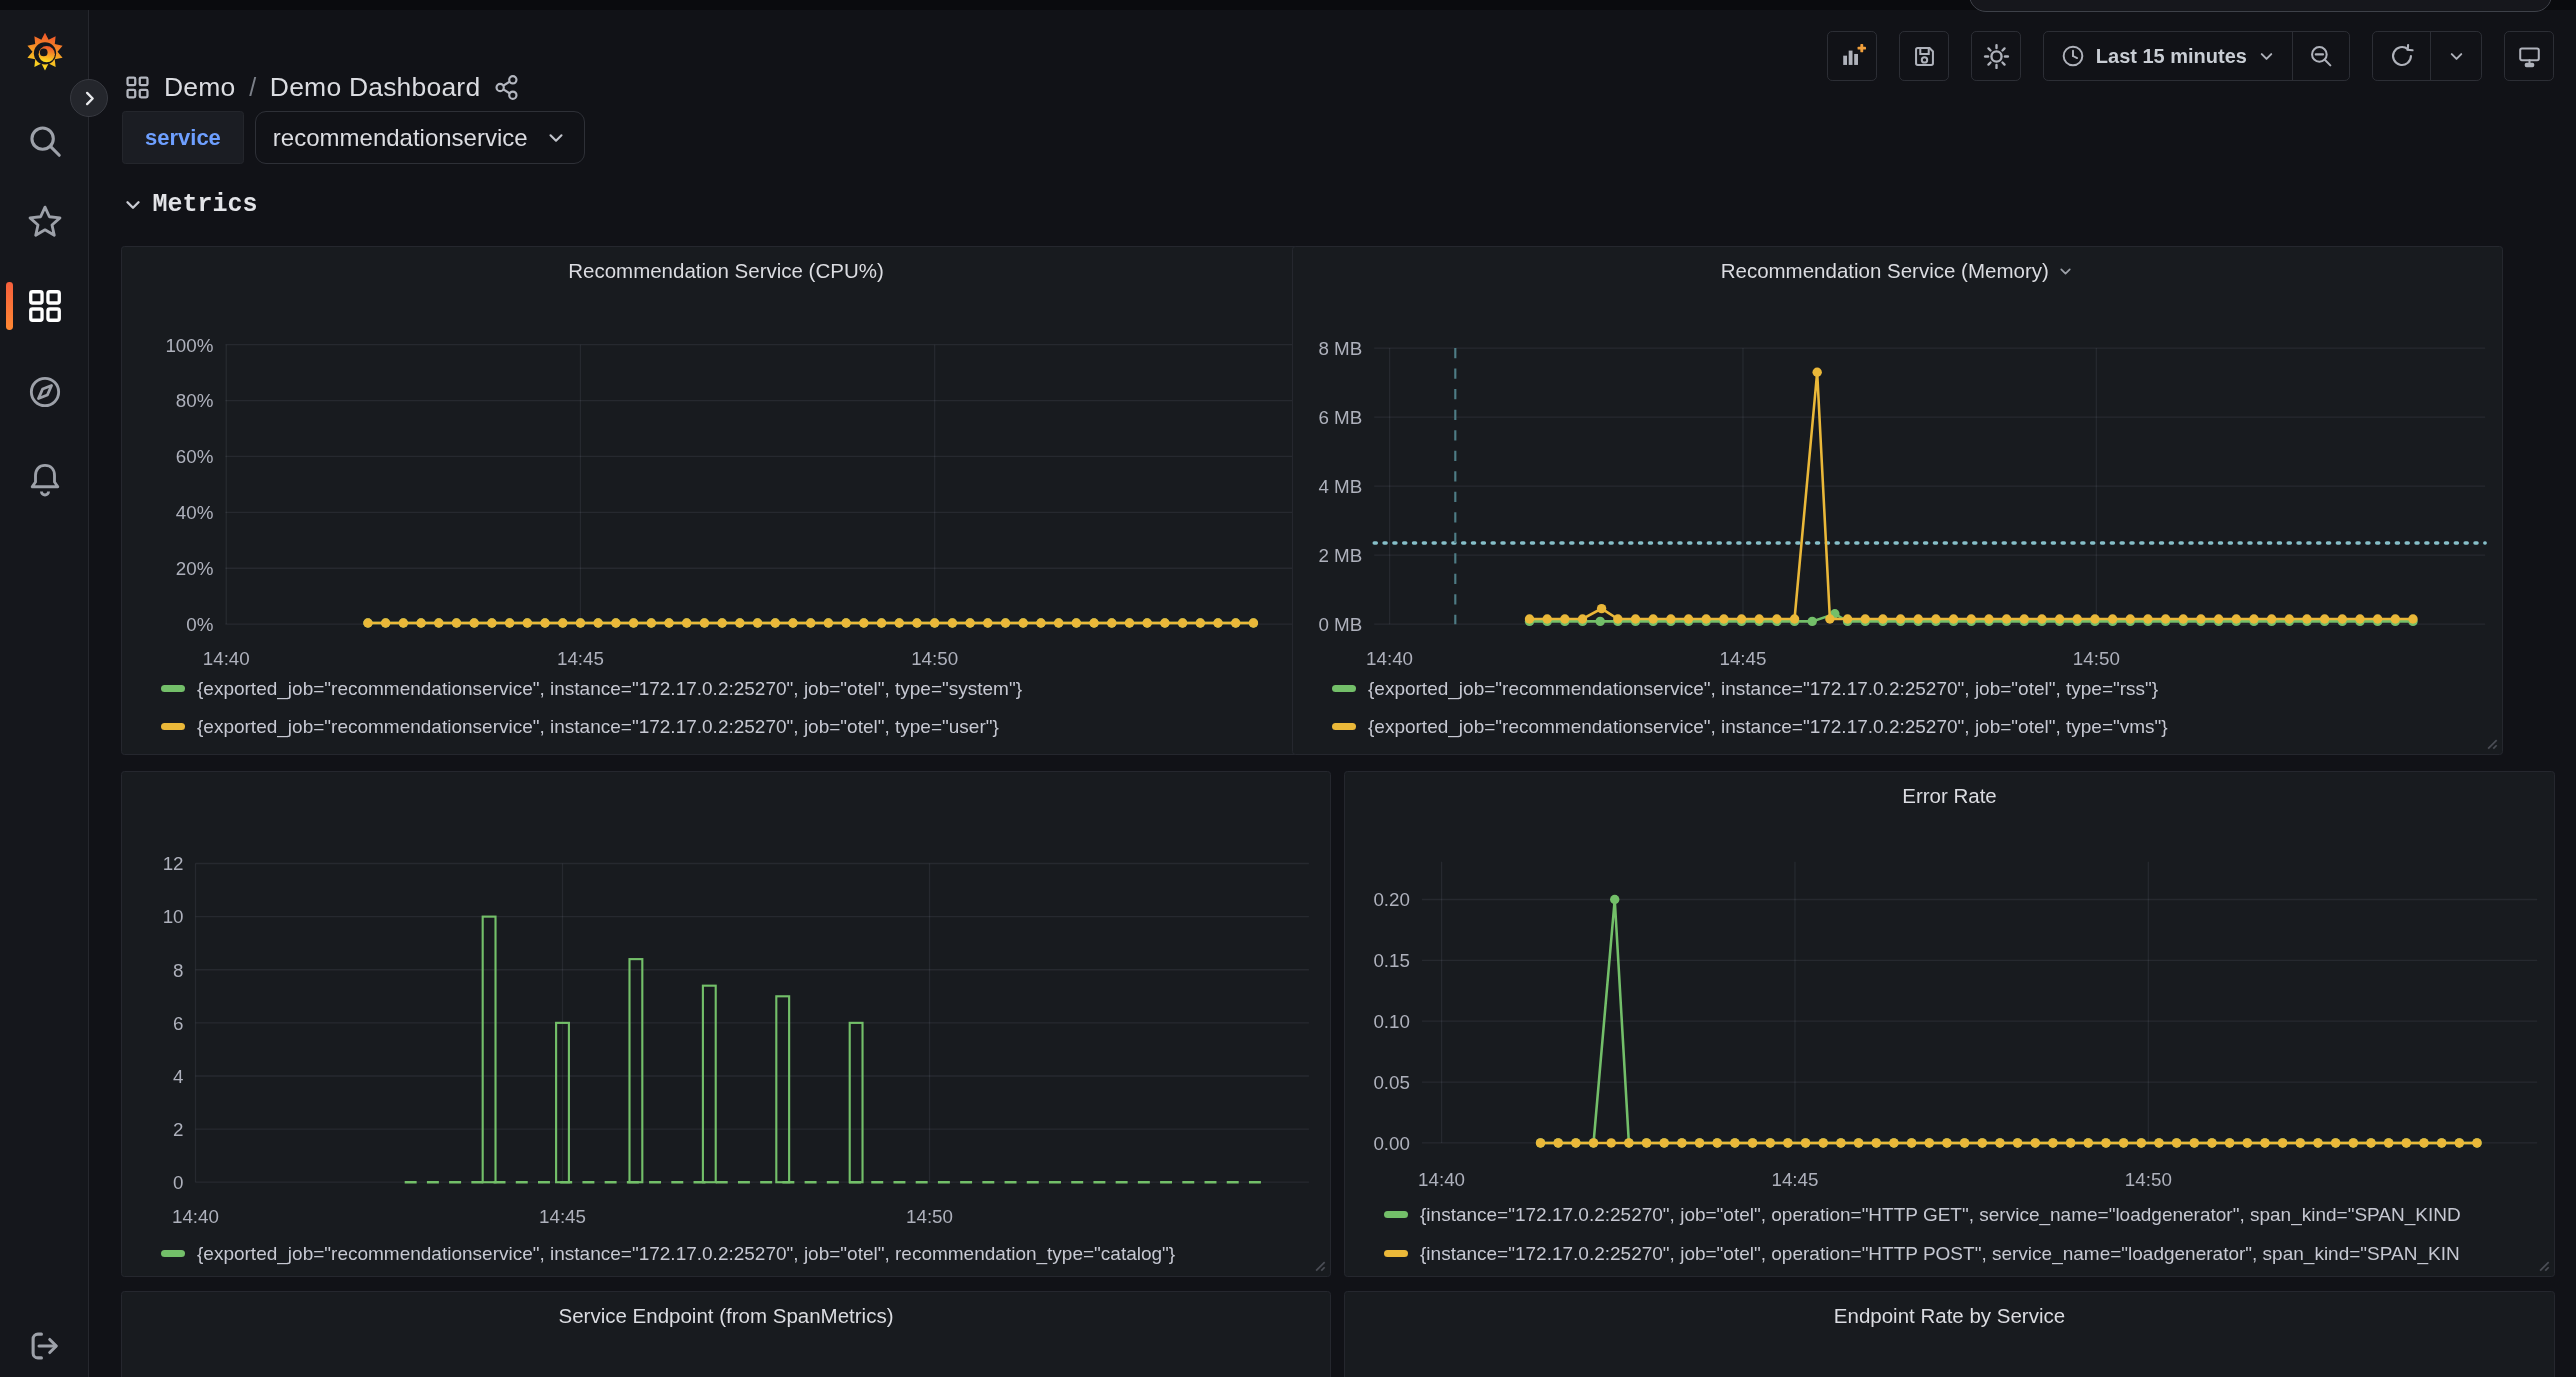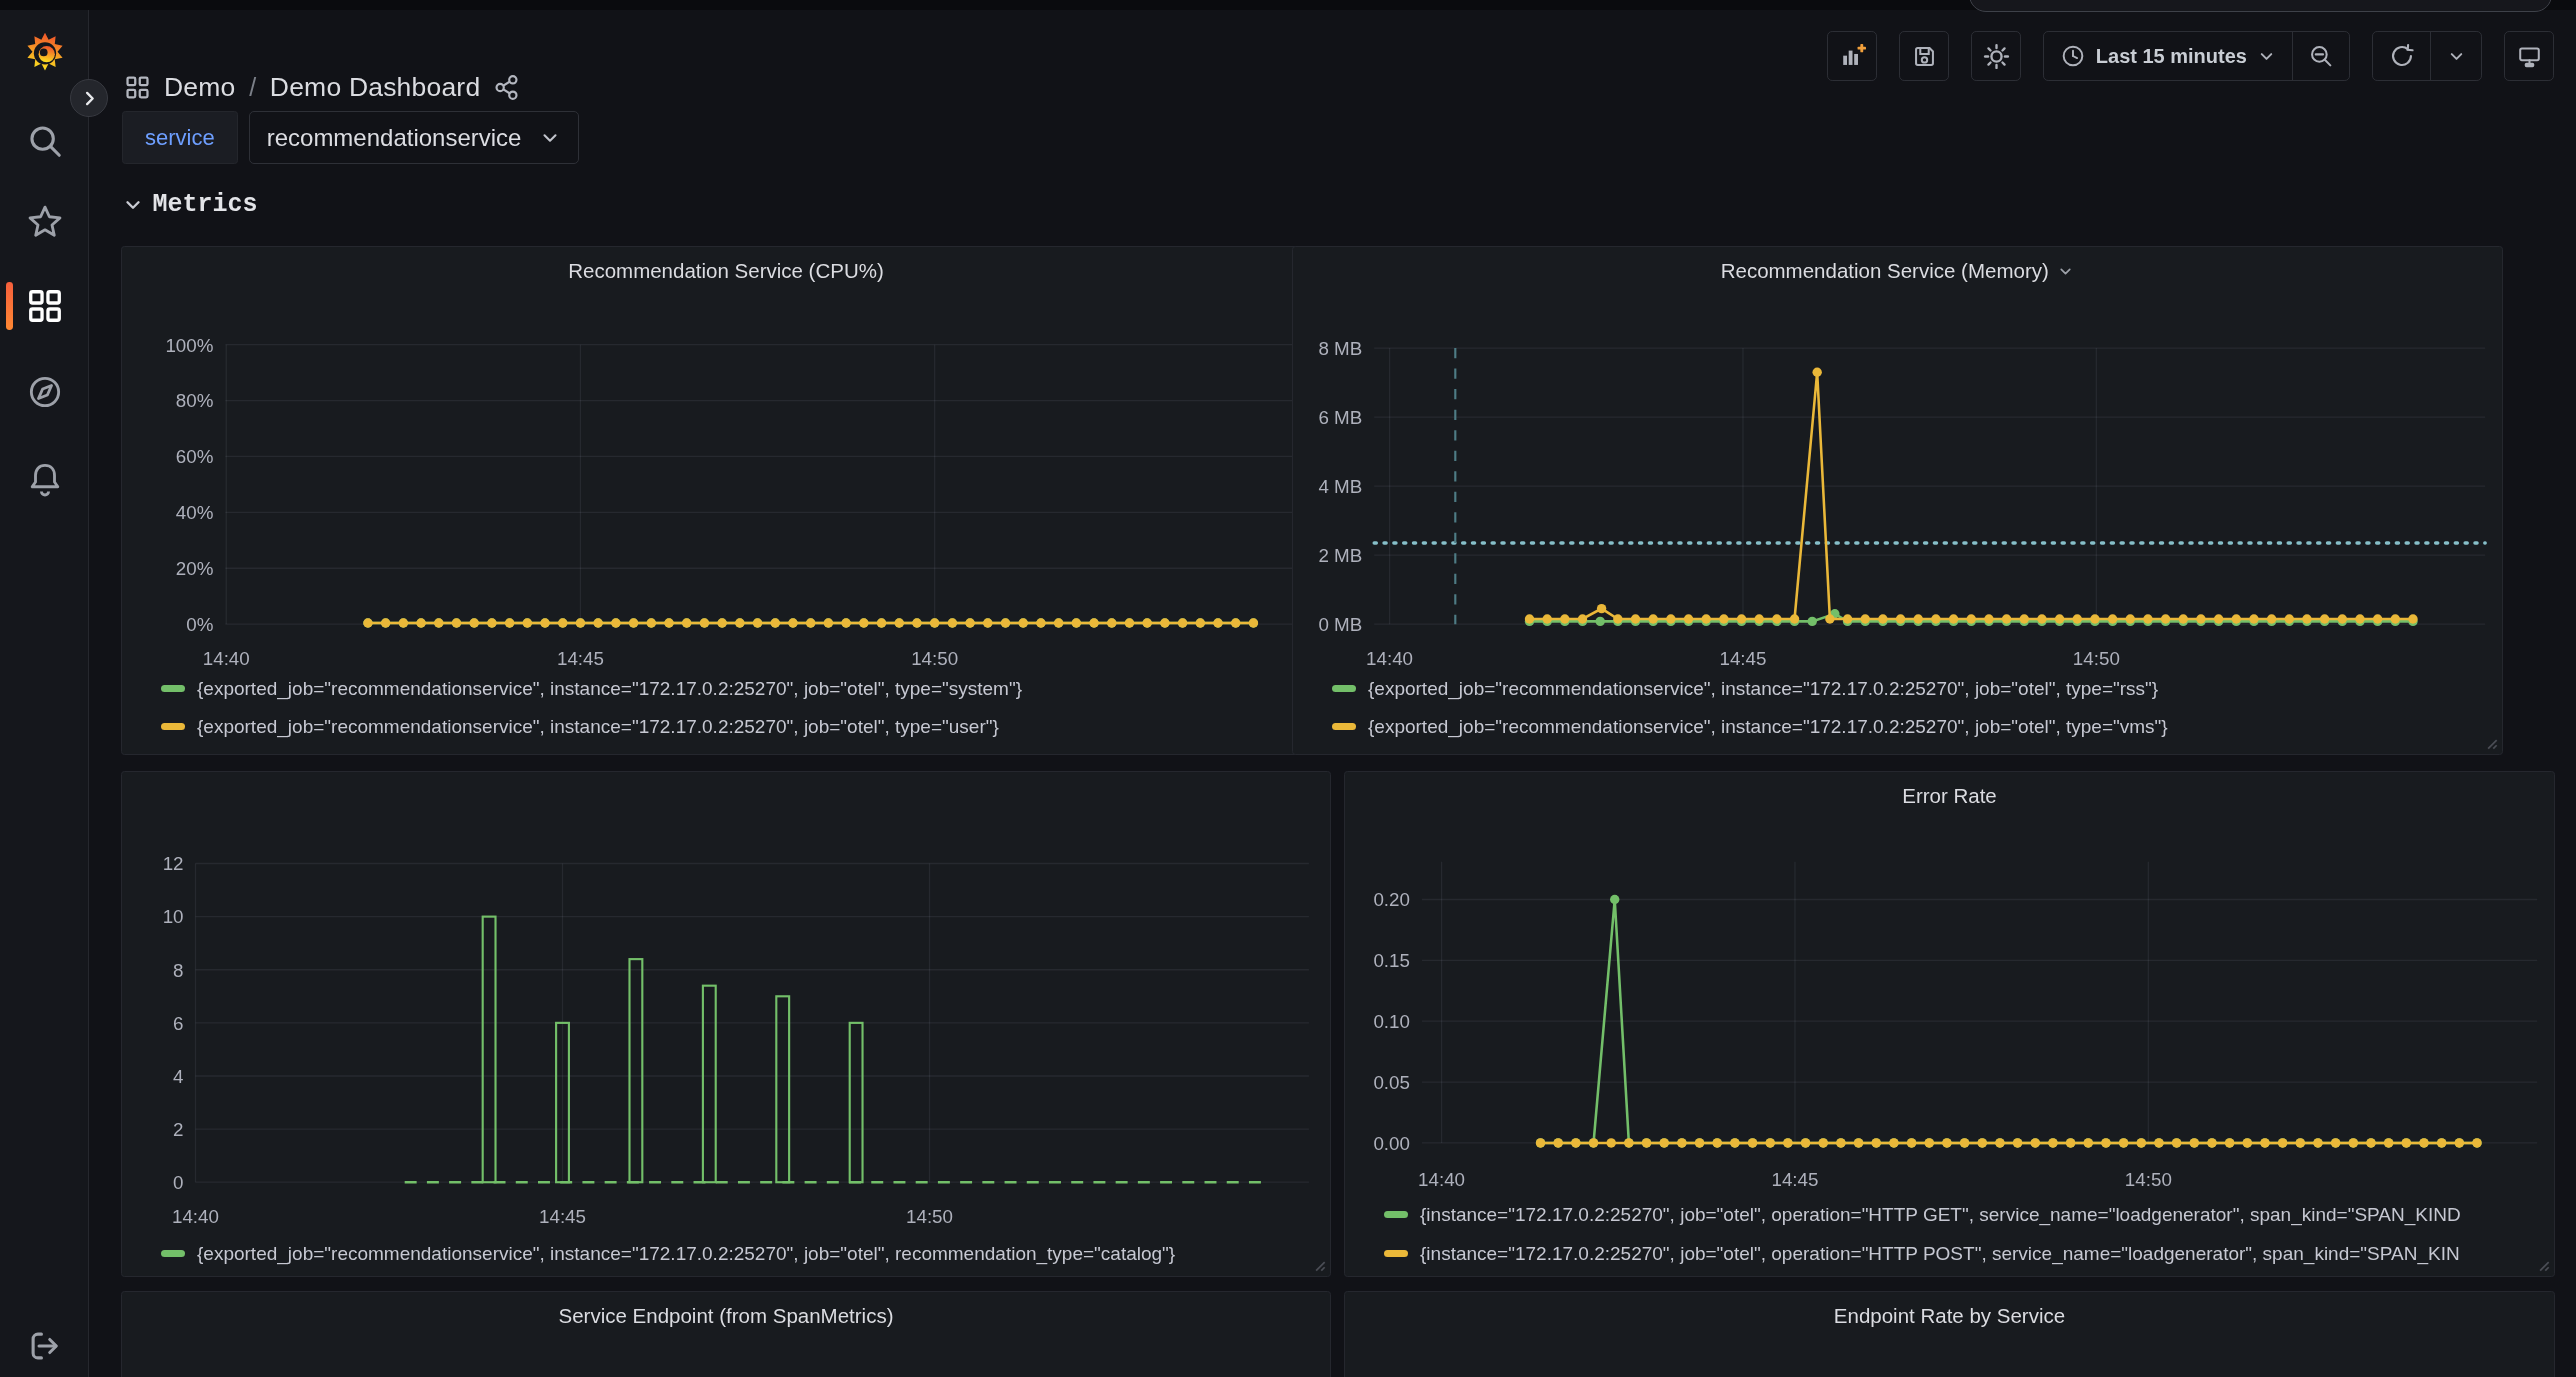--- a/index.html
+++ b/index.html
@@ -37,22 +37,22 @@
   .tb-group { display:flex; height:50px; border:1.3px solid #2C2E35; border-radius:5.1px; align-items:stretch; }
   .tb-seg { display:flex; align-items:center; justify-content:center; padding:0 15.4px; color:#AFB2BB; }
   .tb-seg + .tb-seg { border-left:1.3px solid #2C2E35; }
   .tb-seg svg { width:26px; height:26px; }
   #time-label { font-size:20px; font-weight:700; color:#C9CDD4; margin:0 10.3px 0 10.3px; white-space:nowrap; }
 
   
   #var-row { left:122px; top:111px; height:53px; display:flex; gap:11px; }
   #var-chip { border:1.3px solid #24262C; background:#1B1D23; border-radius:3.4px;
               display:flex; align-items:center; padding:0 22px; }
-  #var-chip span { color:#6E9FFF; font-size:22px; font-weight:400; }
-  #var-select { width:330px; border:1.3px solid #2E3037; background:#111217; border-radius:5px;
+  #var-chip span { color:#6E9FFF; font-size:22px; font-weight:700; }
+  #var-select { width:330px; border:1.3px solid #2E3037; background:#111217; border-radius:11px;
                 display:flex; align-items:center; justify-content:space-between; padding:0 17px; }
   #var-select .val { font-size:24px; color:#DCDDE2; }
   #var-select svg { width:22px; height:22px; color:#C2C4CC; }
 
   
   #section-hdr { left:122px; top:190px; display:flex; align-items:center; gap:8.5px; color:#D8D9DA;font-family:Liberation Mono, monospace; }
   #section-hdr svg { width:22px; height:22px; color:#C9CBD3; }
   #section-hdr h1 { font-size:25px; font-weight:700; color:#E3E4E8; }
 
   

